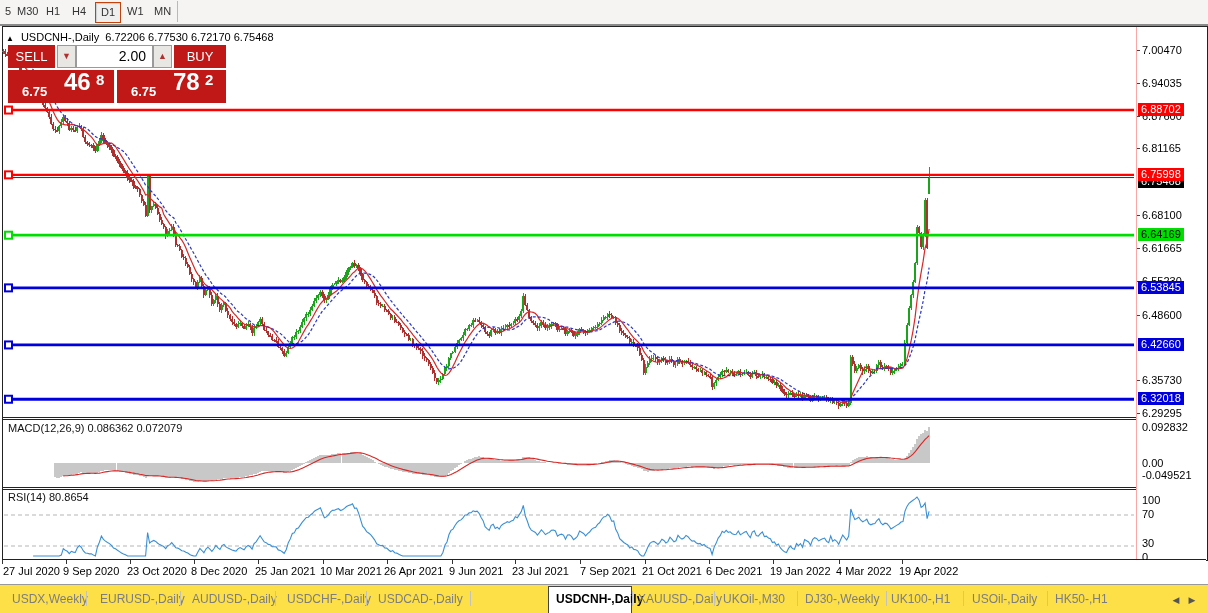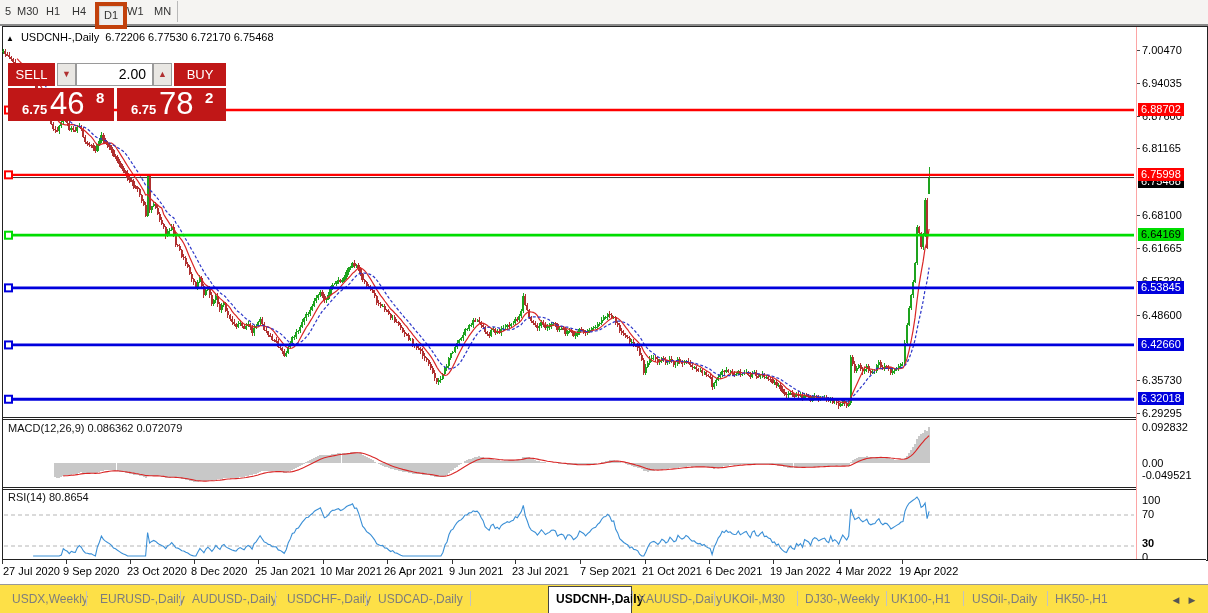--- a/index.html
+++ b/index.html
@@ -1,39 +1,39 @@
 <!DOCTYPE html>
 <html><head>
 <meta charset="utf-8">
 <style>
   html,body{margin:0;padding:0;background:#d6d3ce;font-family:"Liberation Sans",sans-serif;}
   #app{position:relative;width:1208px;height:613px;background:#fff;overflow:hidden;}
   
   #toolbar{position:absolute;left:0;top:0;width:1208px;height:24px;background:#f5f4f2;border-bottom:2px solid #8a8a8a;z-index:30;}
   .tf-btn{position:absolute;top:2px;height:19px;line-height:19px;font-size:11px;color:#333;padding:0 5px;}
-  .tf-btn.active{background:#efefef;border:4px solid #c2410c;box-shadow:inset 1px 1px 1px #cfcfcf;}
+  .tf-btn.active{background:#efefef;border:1px solid #c2410c;box-shadow:inset 1px 1px 1px #cfcfcf;}
   .tf-sep{position:absolute;top:1px;width:1px;height:21px;background:#b9b9b9;}
   
   #chart-frame{position:absolute;left:2px;top:26px;width:1204px;height:533px;border:1px solid #222;background:#fff;z-index:1;}
   #title-row{position:absolute;left:6px;top:31px;height:13px;font-size:11px;color:#000;z-index:6;white-space:nowrap;}
   #title-row .tri{font-size:8px;margin-right:7px;}
   
-  #trade-panel{position:absolute;left:8px;top:45px;width:244px;height:58px;z-index:10;font-family:"Liberation Sans",sans-serif;margin-top:18px;}
+  #trade-panel{position:absolute;left:8px;top:45px;width:244px;height:58px;z-index:10;font-family:"Liberation Sans",sans-serif;}
   .tp-btn{position:absolute;top:0;height:23px;background:#c01717;color:#fff;font-size:13px;text-align:center;line-height:23px;}
   #tp-sell{left:0;width:47px;}
   #tp-buy{left:166px;width:52px;}
   .tp-spin{position:absolute;top:0;height:23px;background:#e9e7e3;border:1px solid #9a9a9a;box-sizing:border-box;text-align:center;line-height:20px;font-size:9px;color:#b03030;}
   #tp-down{left:49px;width:19px;}
   #tp-up{left:145px;width:19px;}
   #tp-vol{position:absolute;left:68px;top:0;width:77px;height:23px;background:#fff;border:1px solid #9a9a9a;box-sizing:border-box;font-size:14px;color:#000;text-align:right;line-height:21px;padding-right:6px;}
   .tp-price{position:absolute;top:25px;height:33px;background:#c01717;color:#fff;}
   #tp-price-sell{left:0;width:106px;}
   #tp-price-buy{left:109px;width:109px;}
   .tp-price .small{position:absolute;left:14px;bottom:4px;font-size:13px;font-weight:bold;}
-  .tp-price .big{position:absolute;left:42px;top:-2px;font-size:31px;font-weight:normal;}
+  .tp-price .big{position:absolute;left:56px;top:-2px;font-size:24px;font-weight:bold;}
   .tp-price .sup{position:absolute;left:88px;top:1px;font-size:15px;font-weight:bold;}
   
   #price-axis{position:absolute;left:1136px;top:27px;width:70px;height:532px;background:#fff;border-left:1px solid #fca5a5;z-index:5;}
   .ax-lbl{position:absolute;left:5px;font-size:11px;color:#000;white-space:nowrap;}
   .ax-tick{position:absolute;left:0;width:3px;height:1px;background:#444;}
   .flag{position:absolute;left:1px;height:13px;line-height:13px;font-size:11px;padding:0 3px;white-space:nowrap;z-index:6;}
   
   .hsep{position:absolute;left:2px;width:1204px;height:1px;background:#222;z-index:4;}
   
   .ind-label{position:absolute;left:8px;font-size:11px;color:#111;z-index:6;white-space:nowrap;}
@@ -1520,21 +1520,21 @@
       <div class="ax-lbl" style="top: 281.641px;">6.48600</div>
       <div class="ax-tick" style="top: 353.303px;"></div>
       <div class="ax-lbl" style="top: 347.303px;">6.35730</div>
       <div class="ax-tick" style="top: 386.135px;"></div>
       <div class="ax-lbl" style="top: 380.135px;">6.29295</div>
       <div class="ax-lbl" style="top: 394px;">0.092832</div>
       <div class="ax-lbl" style="top: 430px;">0.00</div>
       <div class="ax-lbl" style="top: 442px;">-0.049521</div>
       <div class="ax-lbl" style="top: 467px;">100</div>
       <div class="ax-lbl" style="top: 481px;">70</div>
-      <div class="ax-lbl" style="top: 510px; font-weight: bold;">30</div>
+      <div class="ax-lbl" style="top: 510px;">30</div>
       <div class="ax-lbl" style="top: 524px;">0</div>
       <div class="flag" style="top: 147.56px; background: rgb(0, 0, 0); color: rgb(255, 255, 255);">6.75468</div>
       <div class="flag" style="top: 76.0403px; background: rgb(255, 0, 0); color: rgb(255, 255, 255);">6.88702</div>
       <div class="flag" style="top: 140.856px; background: rgb(255, 0, 0); color: rgb(255, 255, 255);">6.75998</div>
       <div class="flag" style="top: 201.208px; background: rgb(0, 221, 0); color: rgb(0, 0, 0);">6.64169</div>
       <div class="flag" style="top: 253.881px; background: rgb(0, 0, 221); color: rgb(255, 255, 255);">6.53845</div>
       <div class="flag" style="top: 310.947px; background: rgb(0, 0, 221); color: rgb(255, 255, 255);">6.42660</div>
       <div class="flag" style="top: 365.242px; background: rgb(0, 0, 221); color: rgb(255, 255, 255);">6.32018</div>
     </div>
 

